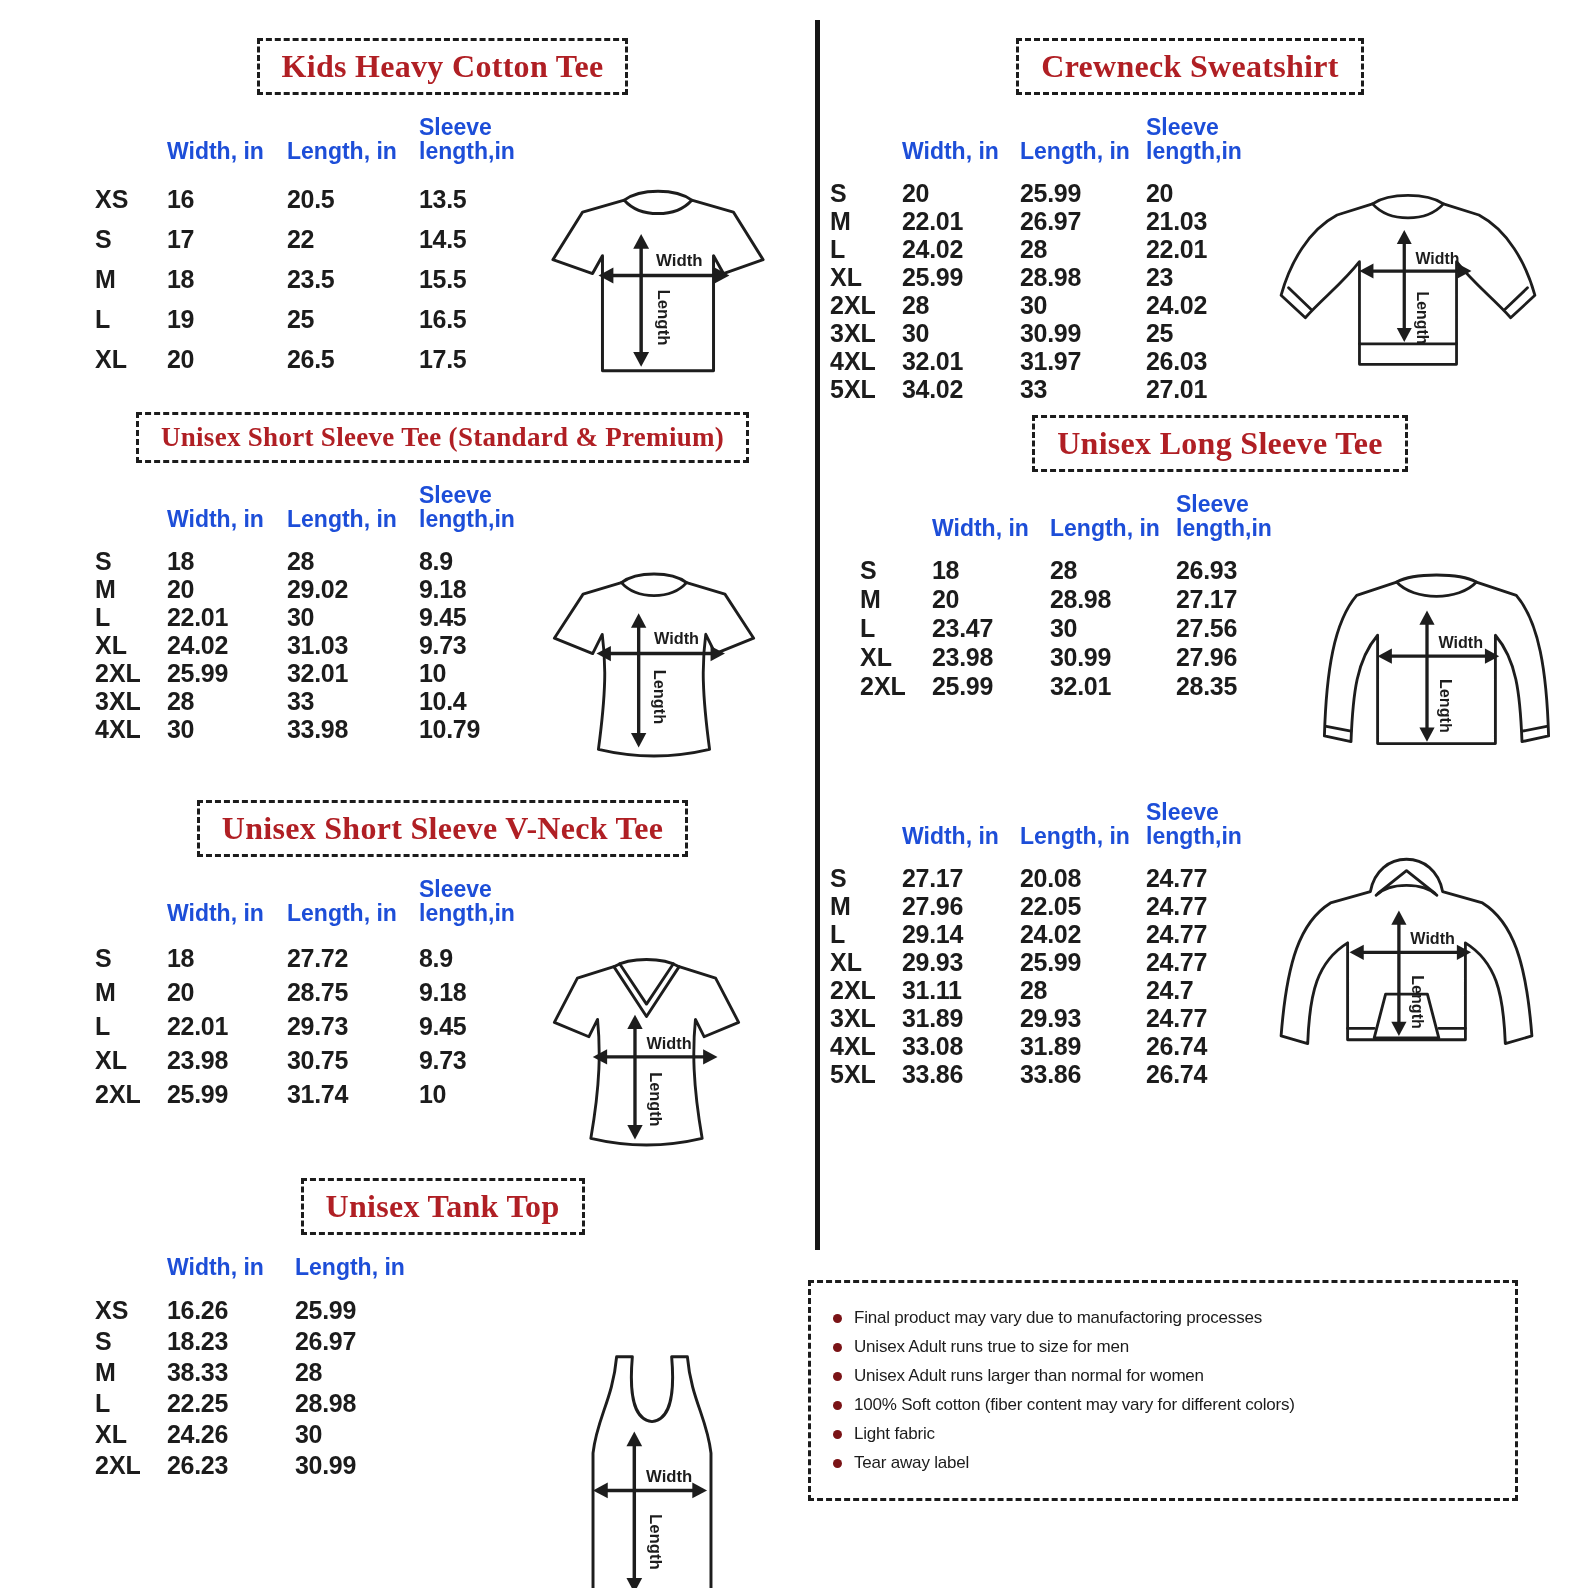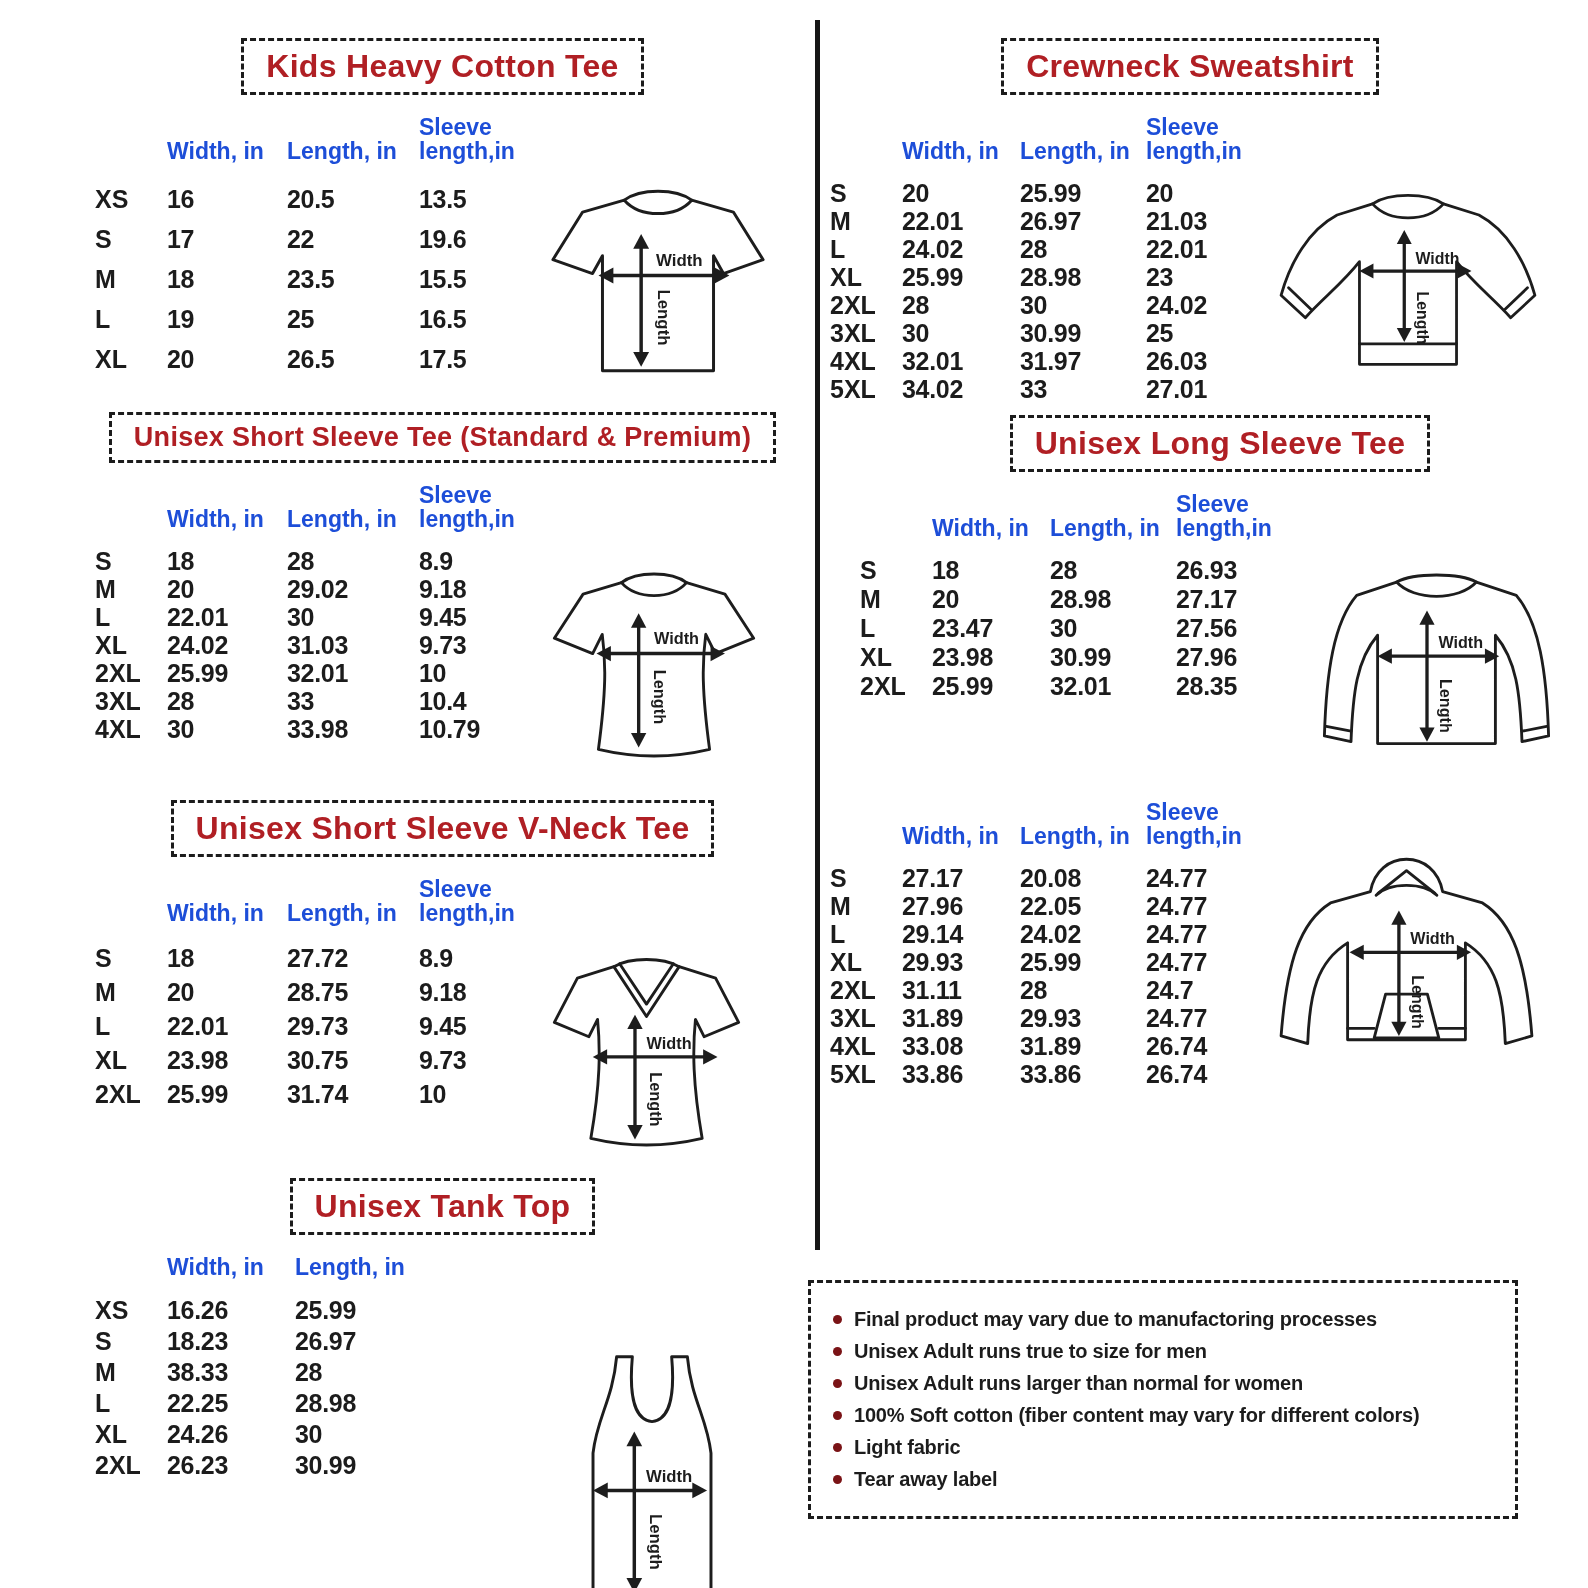--- a/index.html
+++ b/index.html
@@ -1,20 +1,20 @@
 <!DOCTYPE html>
 <html><head>
 <meta charset="utf-8">
 <style>
   html,body{margin:0;padding:0;background:#ffffff;}
   body{width:1588px;height:1588px;position:relative;overflow:hidden;
        font-family:"Liberation Sans", sans-serif;color:#1c1c1c;}
   .panel{position:absolute;}
   .title-box{width:fit-content;margin:0 auto 20px auto;border:3px dashed #1c1c1c;
-             padding:7px 22px;background:#fff;}
+             padding:7px 22px;background:#fff;font-family:Liberation Serif, serif;}
   .title{color:#b01f24;font-size:32px;font-weight:700;white-space:nowrap;letter-spacing:.3px;}
   .title-sm{font-size:27px;text-align:center;}
   .panel-body{display:flex;align-items:flex-start;}
   .size-table{flex:none;}
   .size-table .trow{display:grid;grid-template-columns:var(--cols);height:var(--rh);
                     align-items:center;}
   .size-table .thead{height:auto;align-items:end;margin-bottom:16px;}
   .cell{font-weight:700;font-size:26px;}
   .col-head{color:#1d4ed8;font-size:23px;font-weight:700;line-height:1.05;max-width:118px;}
   .size-label{font-size:25px;}
@@ -23,21 +23,21 @@
   .garment{flex:none;}
   .garment path,.garment line{stroke:#1d1d1d;fill:none;stroke-width:3;stroke-linejoin:round;stroke-linecap:round;}
   .garment .fillwhite{fill:#ffffff;}
   .garment .arrow{stroke-width:3.5;}
   .garment .ah{fill:#1d1d1d;stroke:none;}
   .garment text{font-family:"Liberation Sans",sans-serif;font-size:17px;font-weight:700;fill:#1d1d1d;stroke:none;}
   .notes-box{position:absolute;border:3px dashed #1c1c1c;padding:16px 22px;background:#fff;}
   .notes-box ul{list-style:none;margin:0;padding:0;}
   .notes-box li{display:flex;align-items:center;margin:9px 0;}
   .bullet{width:9px;height:9px;border-radius:50%;background:#7a1316;margin-right:12px;flex:none;}
-  .note-text{font-size:20px;font-weight:700;letter-spacing:-.2px;white-space:nowrap;}
+  .note-text{font-size:17px;font-weight:400;letter-spacing:-.2px;white-space:nowrap;}
 </style>
 </head>
 <body>
 
 <div class="divider" style="left:815px;top:20px;width:5px;height:1230px;"></div>
 
 <section class="panel" style="left:95px;top:38px;width:695px;">
   <div class="title-box">
     <span class="title">Kids Heavy Cotton Tee</span>
   </div>
@@ -52,21 +52,21 @@
         <div class="trow">
           <div class="cell size-label">XS</div>
           <div class="cell val">16</div>
           <div class="cell val">20.5</div>
           <div class="cell val">13.5</div>
         </div>
         <div class="trow">
           <div class="cell size-label">S</div>
           <div class="cell val">17</div>
           <div class="cell val">22</div>
-          <div class="cell val">19.6</div>
+          <div class="cell val">14.5</div>
         </div>
         <div class="trow">
           <div class="cell size-label">M</div>
           <div class="cell val">18</div>
           <div class="cell val">23.5</div>
           <div class="cell val">15.5</div>
         </div>
         <div class="trow">
           <div class="cell size-label">L</div>
           <div class="cell val">19</div>

